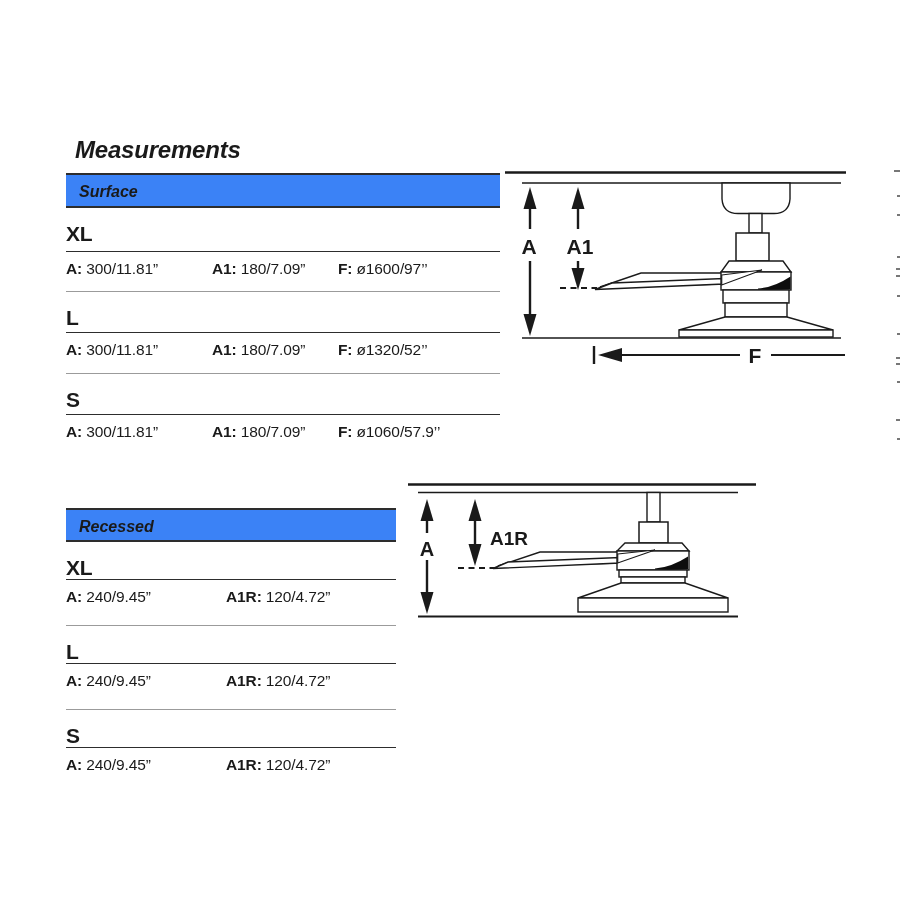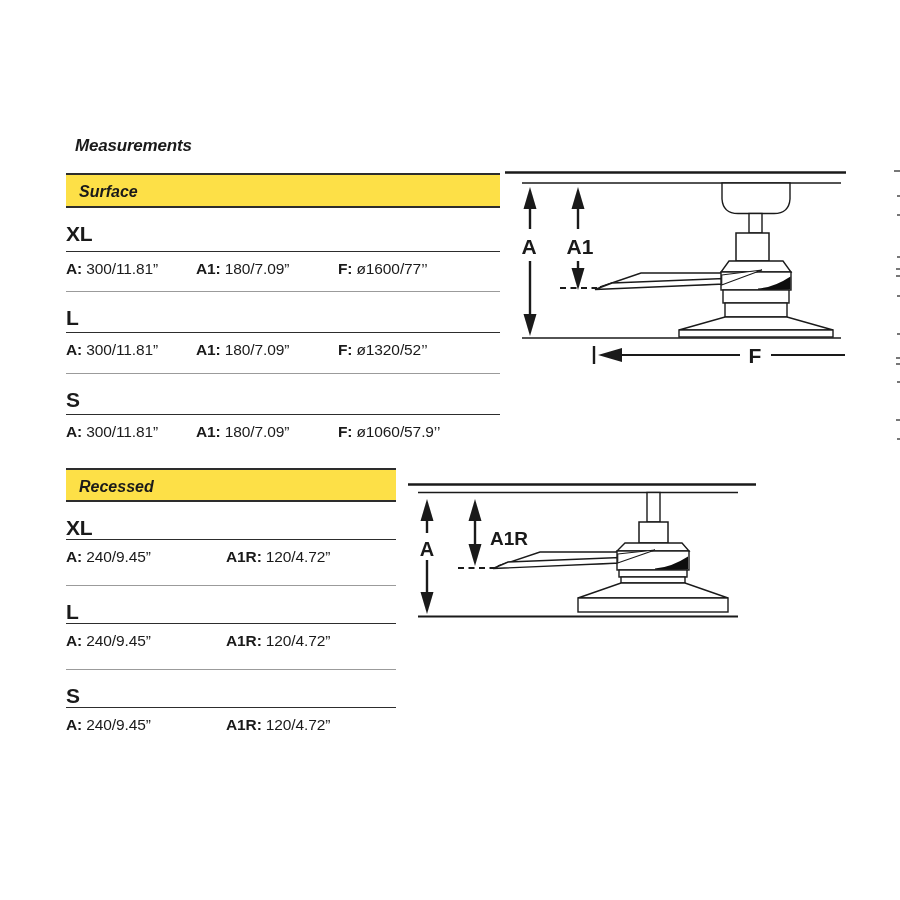--- a/index.html
+++ b/index.html
@@ -3,43 +3,43 @@
 <meta charset="utf-8">
 <style>
   html,body{margin:0;padding:0;background:#ffffff;}
   .canvas{
     position:relative;width:900px;height:900px;background:#ffffff;overflow:hidden;
     font-family:"Liberation Sans","DejaVu Sans",sans-serif;color:#1a1a1a;
   }
   
   .page-title{
     position:absolute;left:75px;top:136px;
-    font-size:17px;font-weight:bold;font-style:italic;letter-spacing:-0.2px;
+    font-size:24px;font-weight:bold;font-style:italic;letter-spacing:-0.2px;
   }
   
   .spec-table{position:absolute;}
   .t-header{
     border-top:2.5px solid #2d2d2d;border-bottom:2px solid #2d2d2d;
-    background:#fde047;box-sizing:border-box;height:35px;
+    background:#3b82f6;box-sizing:border-box;height:35px;
     padding:8px 0 0 13px;font-size:16px;font-weight:bold;font-style:italic;
   }
   .t-size-row{
     box-sizing:border-box;border-bottom:1.5px solid #2d2d2d;
     padding-top:14px;font-size:21px;font-weight:bold;letter-spacing:-0.3px;
   }
   .t-data-row{
     position:relative;box-sizing:border-box;border-bottom:1.5px solid #9b9b9b;
     font-size:15.5px;letter-spacing:-0.1px;
   }
   .t-data-row.last{border-bottom:none;}
   .spec{position:absolute;top:8px;white-space:nowrap;}
   .spec b{font-weight:bold;margin-right:4px;}
   
   .surface .spec.c0{left:0;}
-  .surface .spec.c1{left:130px;}
+  .surface .spec.c1{left:146px;}
   .surface .spec.c2{left:272px;}
   
   .recessed .spec.c0{left:0;}
   .recessed .spec.c1{left:160px;}
   
   .surface .t-size-row{height:44px;}
   .surface .t-data-row{height:40px;text-align:center;}
   
   .recessed .t-size-row{height:38px;}
   .recessed .t-data-row{height:46px;}
@@ -60,21 +60,21 @@
     <div class="t-header">
       <span>Surface</span>
     </div>
 
     <div class="t-size-row">
       <span>XL</span>
     </div>
     <div class="t-data-row">
       <span class="spec c0"><b>A:</b><span>300/11.81”</span></span>
       <span class="spec c1"><b>A1:</b><span>180/7.09”</span></span>
-      <span class="spec c2"><b>F:</b><span>ø1600/77’’</span></span>
+      <span class="spec c2"><b>F:</b><span>ø1600/97’’</span></span>
     </div>
 
     <div class="t-size-row" style="height:41px;">
       <span>L</span>
     </div>
     <div class="t-data-row" style="height:41px;">
       <span class="spec c0"><b>A:</b><span>300/11.81”</span></span>
       <span class="spec c1"><b>A1:</b><span>180/7.09”</span></span>
       <span class="spec c2"><b>F:</b><span>ø1320/52’’</span></span>
     </div>
@@ -82,21 +82,21 @@
     <div class="t-size-row" style="height:41px;">
       <span>S</span>
     </div>
     <div class="t-data-row last">
       <span class="spec c0"><b>A:</b><span>300/11.81”</span></span>
       <span class="spec c1"><b>A1:</b><span>180/7.09”</span></span>
       <span class="spec c2"><b>F:</b><span>ø1060/57.9’’</span></span>
     </div>
   </div>
 
-  <div class="spec-table recessed" style="left:66px;top:468px;width:330px;">
+  <div class="spec-table recessed" style="left:66px;top:508px;width:330px;">
     <div class="t-header" style="height:34px;">
       <span>Recessed</span>
     </div>
 
     <div class="t-size-row">
       <span>XL</span>
     </div>
     <div class="t-data-row">
       <span class="spec c0"><b>A:</b><span>240/9.45”</span></span>
       <span class="spec c1"><b>A1R:</b><span>120/4.72”</span></span>

